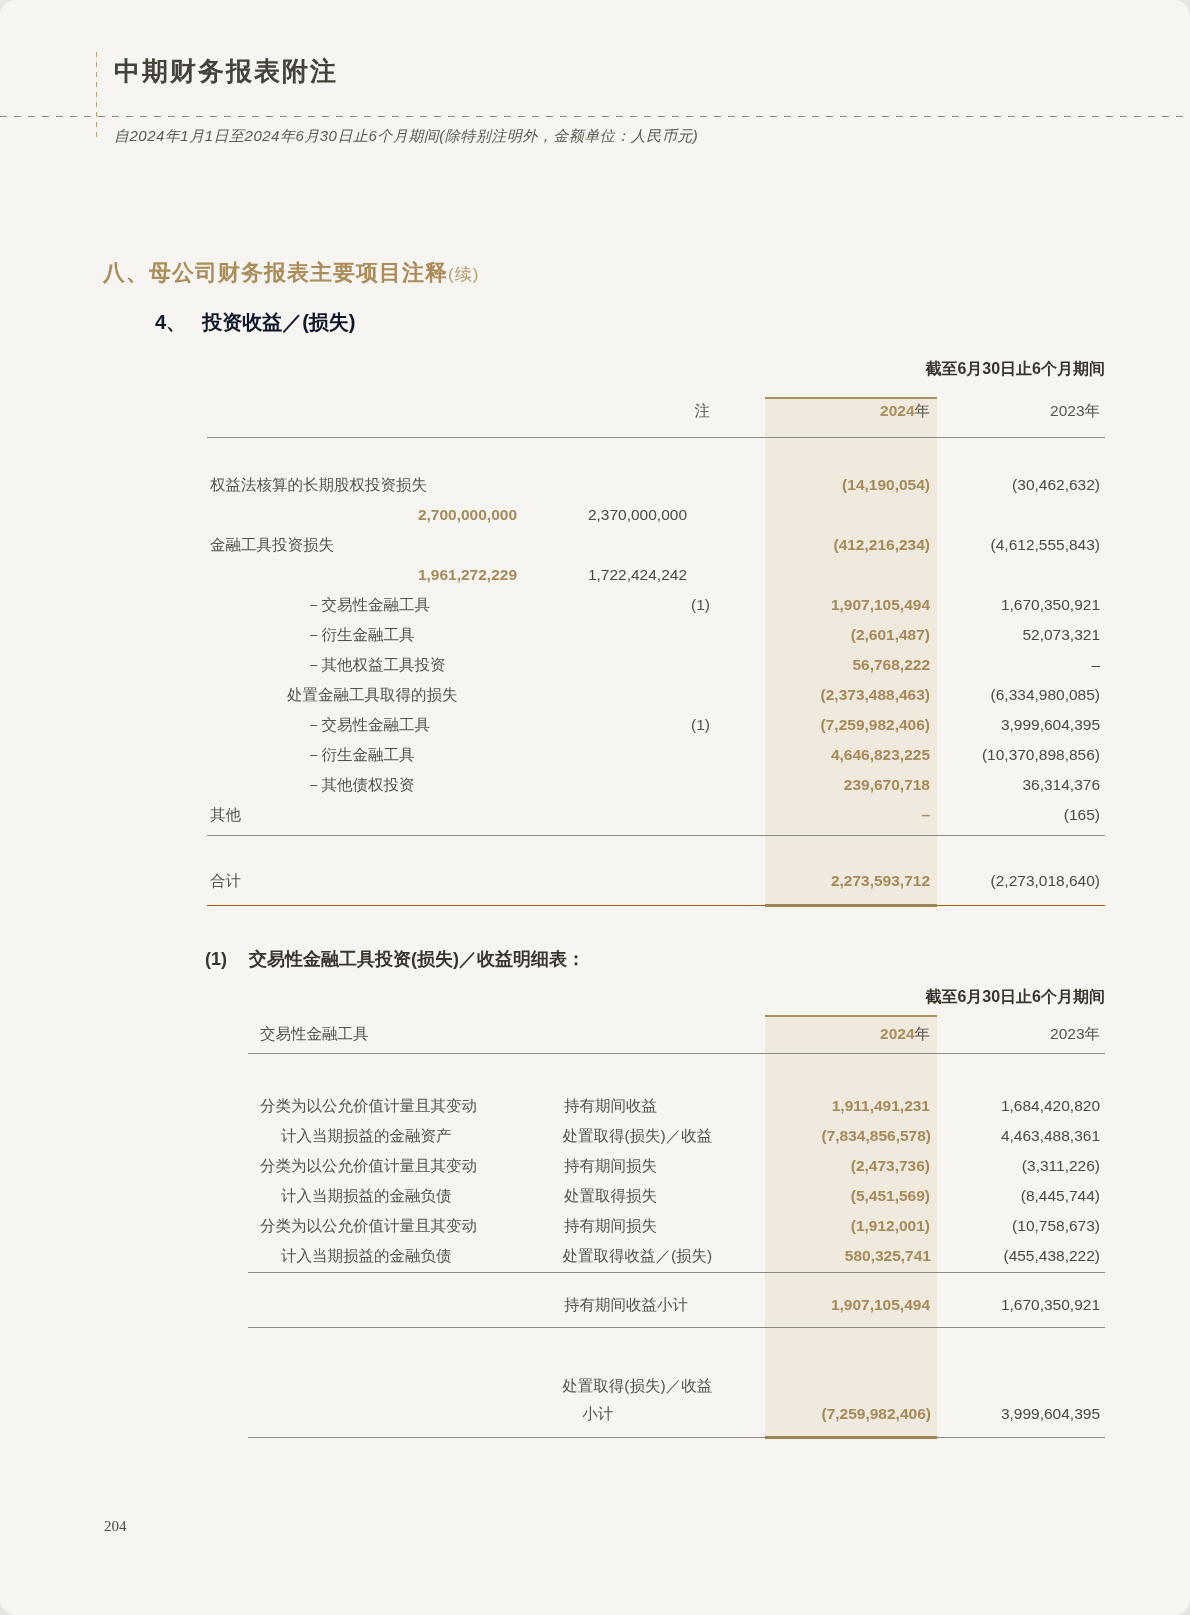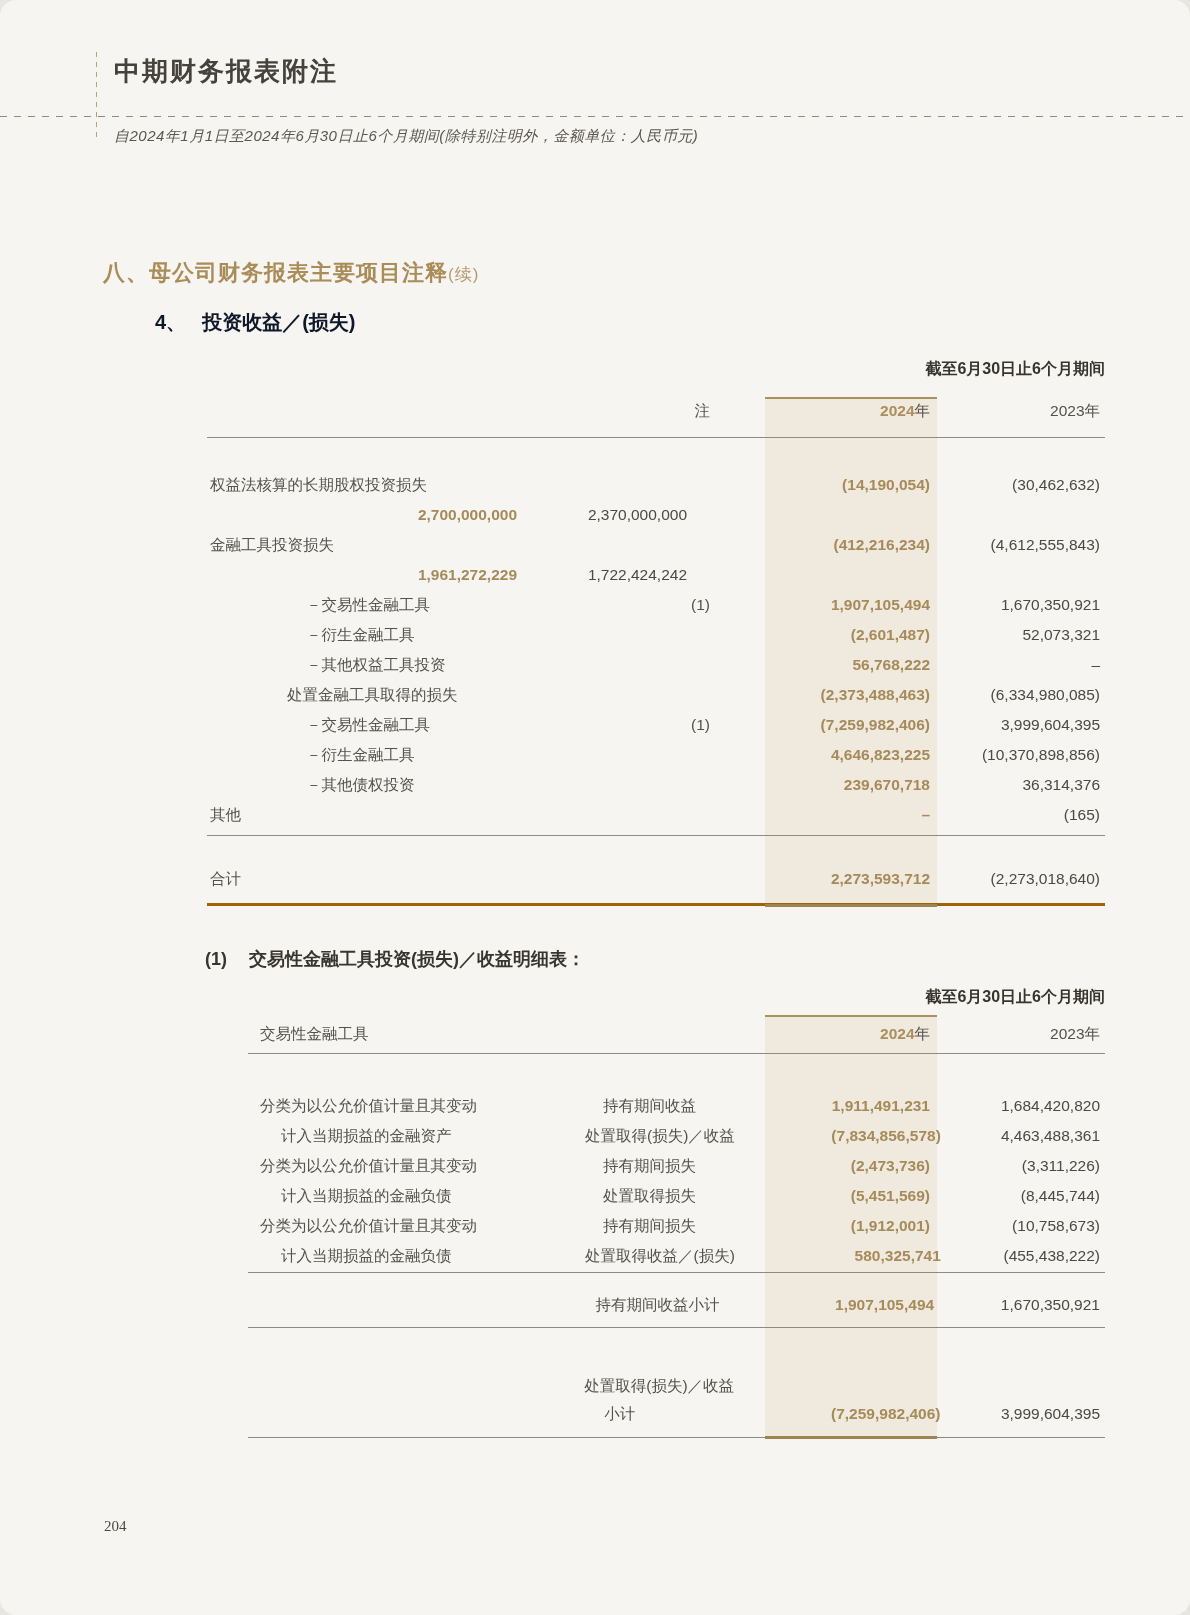--- a/index.html
+++ b/index.html
@@ -62,36 +62,36 @@
     display:flex; align-items:center; }
   #table1 .head-row .r-label { padding-left:3px; }
   .year-2024-num { font-weight:700; color:#ab8e5c; }
   .year-suffix { font-weight:400; color:#55524b; }
   .year-2023 { font-weight:400; color:#55524b; }
   #table1 .rule-a { left:0; top:82px; width:898px; }
   #t1-rows { position:absolute; left:0; top:82px; width:898px; padding-top:33px; }
   #table1 .rule-b { left:0; top:480px; width:898px; }
   #table1 .total-row { position:absolute; left:0; top:480px; width:898px; height:71px;
     display:flex; align-items:flex-end; padding-bottom:12px; line-height:24px;
-    border-bottom:3px solid #a16207; }
+    border-bottom:1px solid #a16207; }
   #table1 .total-row .r-label { padding-left:3px; }
   #table1 .gold-line-bottom { left:558px; top:549px; width:172px; }
 
   
   #table2 { left:248px; top:985px; width:857px; height:453px; }
   #table2 .period-header { left:517px; top:2px; width:340px; }
   #table2 .gold-line-top { left:517px; top:30px; width:172px; }
   #table2 .hl-col { left:517px; top:30px; width:172px; height:423px; }
   #table2 .head-row { position:absolute; left:0; top:30px; width:857px; height:38px;
     display:flex; align-items:center; }
   #table2 .rule-a { left:0; top:68px; width:857px; }
   #t2-rows { position:absolute; left:0; top:68px; width:857px; padding-top:38px; }
   .t2-c1 { width:316px; padding-left:12px; white-space:nowrap; color:#55524b; }
   .t2-c1.ind2-1 { padding-left:33px; }
-  .t2-c2 { flex:1; text-align:left; white-space:nowrap; color:#55524b;margin-left:39px; }
+  .t2-c2 { flex:1; text-align:left; white-space:nowrap; color:#55524b; }
   #table2 .rule-b { left:0; top:287px; width:857px; }
   #table2 .subtotal1 { position:absolute; left:0; top:287px; width:857px; height:56px;
     display:flex; align-items:flex-end; padding-bottom:10px; line-height:24px;
     border-bottom:1px solid #8f8b82; }
   #table2 .subtotal2 { position:absolute; left:0; top:355px; width:857px; height:98px;
     display:flex; align-items:flex-end; border-bottom:1px solid #8f8b82; }
   #table2 .subtotal2 .t2-c2 { padding-bottom:9px; line-height:28px; }
   #table2 .subtotal2 .t2-c2 .l2 { padding-left:20px; }
   #table2 .subtotal2 .r-v24, #table2 .subtotal2 .r-v23 { padding-bottom:9px; line-height:28px; }
   #table2 .gold-line-bottom { left:517px; top:451px; width:172px; }

